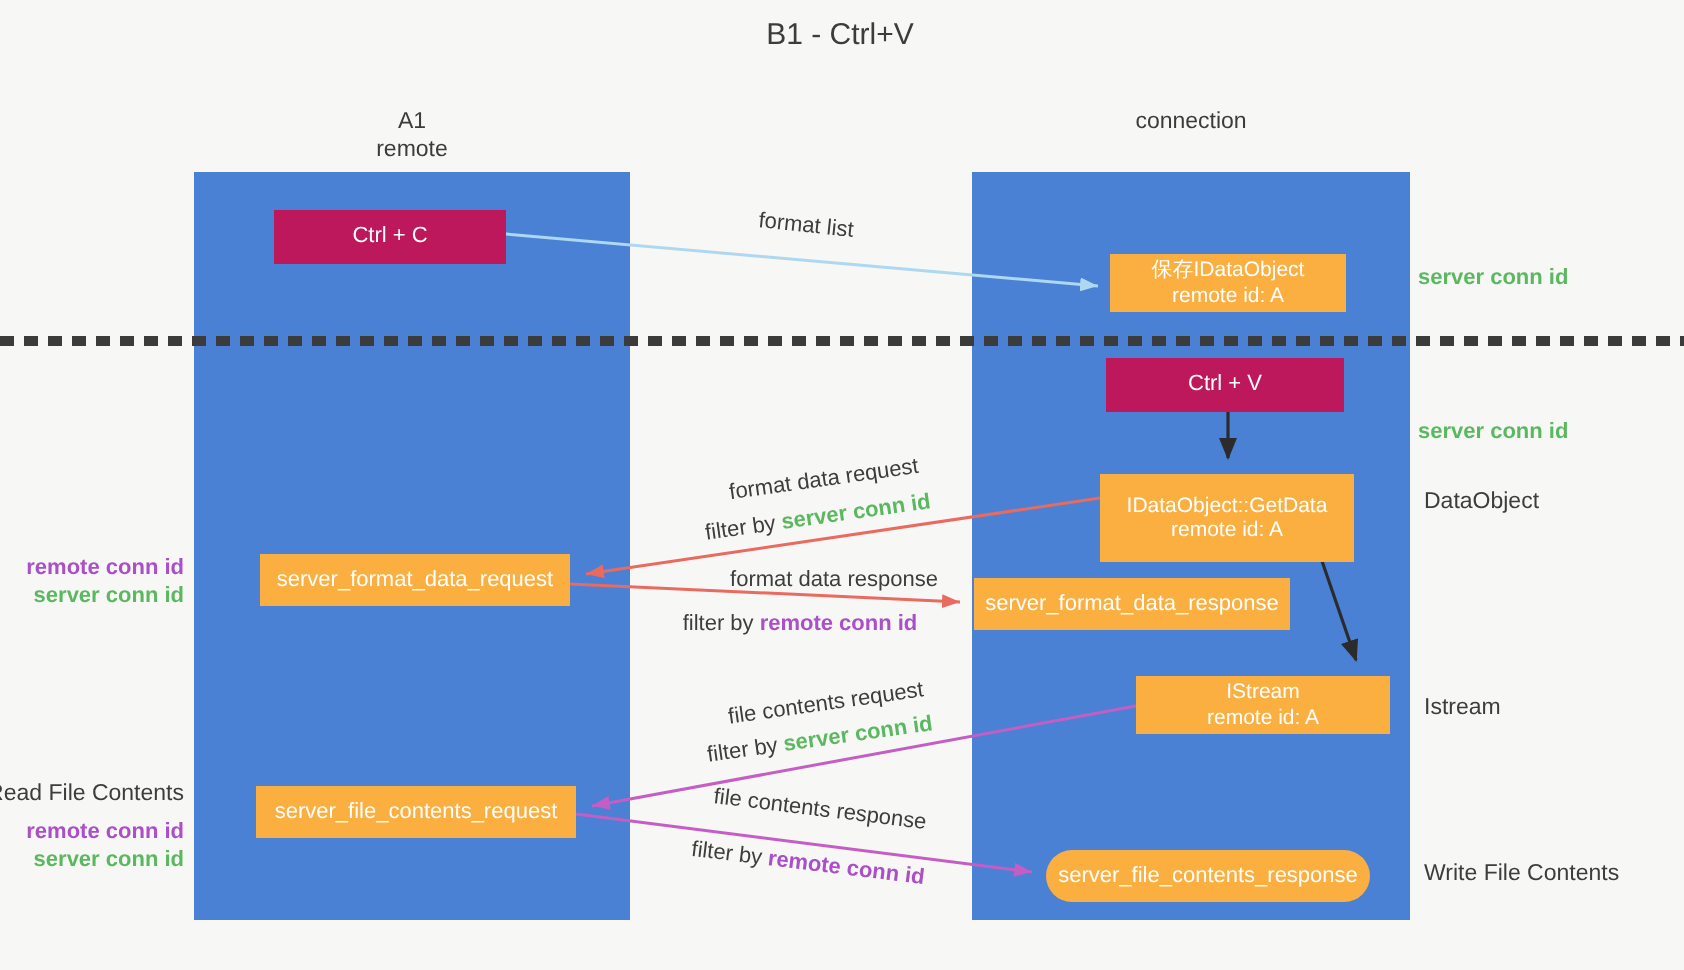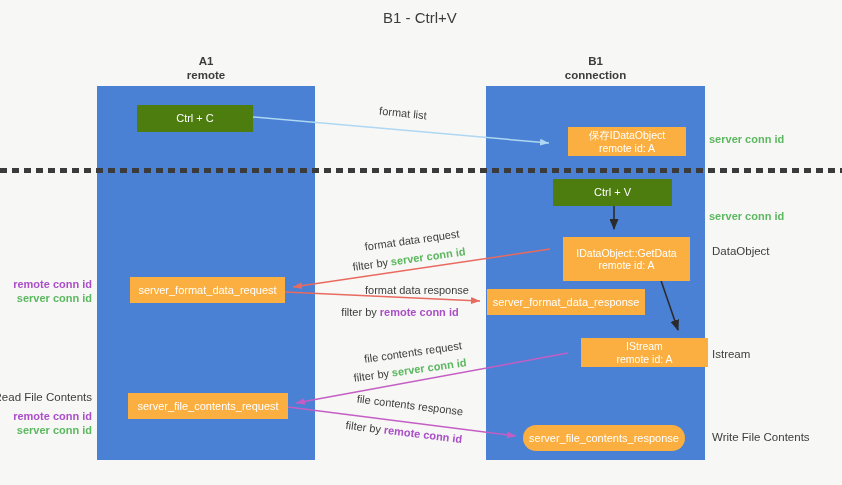--- a/index.html
+++ b/index.html
@@ -8,36 +8,36 @@
     background:#f7f7f5;
     font-family:"Liberation Sans", sans-serif;
     color:#3d3d3d;
   }
   .abs{position:absolute;}
   .title{
     left:300px;top:8px;width:240px;text-align:center;
     font-size:15px;line-height:19px;color:#3c3c3c;
   }
   .lane-header{
-    top:54px;text-align:center;font-size:11.5px;line-height:14px;color:#3c3c3c;font-weight:bold;
+    top:54px;text-align:center;font-size:11.5px;line-height:14px;color:#3c3c3c;
   }
   .lane{
     top:86px;height:374px;background:#4a81d4;
   }
   .divider{
     left:0;top:168px;width:842px;height:5px;
     background:repeating-linear-gradient(to right,#3b3b3b 0 7px,transparent 7px 12px);
   }
   .node{
     display:flex;flex-direction:column;align-items:center;justify-content:center;
     color:#ffffff;font-size:11px;line-height:13px;text-align:center;white-space:nowrap;
   }
-  .node.green{background:#4d7c0f;}
+  .node.green{background:#be185d;}
   .node.orange{background:#fbaf40;}
-  .node.small{font-size:10.5px;line-height:12.5px;margin-left:13px;}
+  .node.small{font-size:10.5px;line-height:12.5px;}
   .side-label{font-size:11.5px;white-space:nowrap;}
   .side-label.right-anchor{right:750px;text-align:right;}
   .green-b{color:#5cb860;font-weight:bold;font-size:11px;}
   .purple-b{color:#ab4fc8;font-weight:bold;font-size:11px;}
   .conn-lines{line-height:14px;}
   .arrow-label{
     font-size:11px;color:#3d3d3d;white-space:nowrap;
     transform-origin:center center;
   }
   .arrow-label .pre{margin-right:3px;}
@@ -48,21 +48,20 @@
 
 <div class="abs title">
   <div>B1 - Ctrl+V</div>
 </div>
 
 <div class="abs lane-header" style="left:97px;width:218px;">
   <div>A1</div>
   <div>remote</div>
 </div>
 <div class="abs lane-header" style="left:486px;width:219px;">
-  <div>B1</div>
   <div>connection</div>
 </div>
 
 <div class="abs lane" style="left:97px;width:218px;"></div>
 <div class="abs lane" style="left:486px;width:219px;"></div>
 
 <div class="abs divider"></div>
 
 <svg class="overlay" width="842" height="485" viewBox="0 0 842 485">
   <defs>

